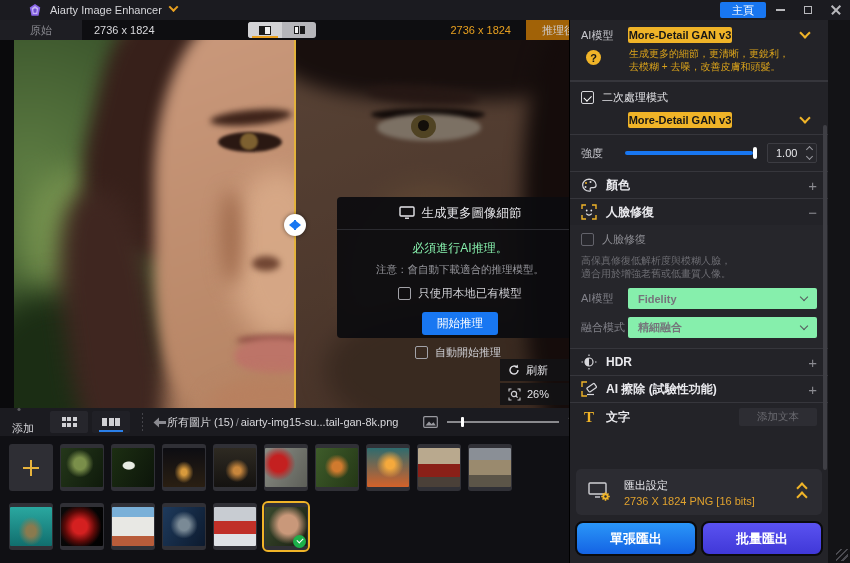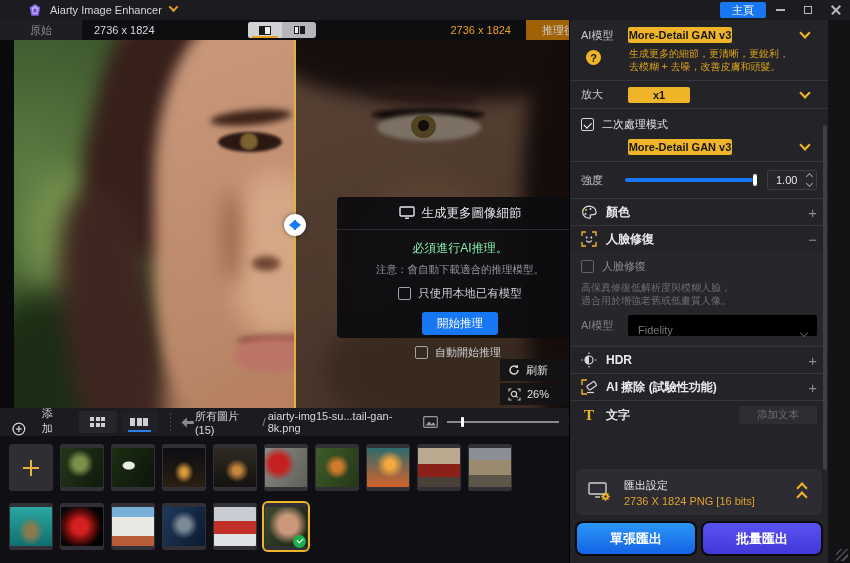--- a/index.html
+++ b/index.html
@@ -85,21 +85,21 @@
   .dlg-btn { margin:11px auto 0; width:76px; height:23px; background:#1877f2; border-radius:3px; color:#fff; font-size:11.5px; display:flex; align-items:center; justify-content:center; }
 
   .auto-chk { position:absolute; left:415px; top:305px; display:flex; align-items:center; gap:7px; font-size:11px; color:#cfcfd4; }
   .mini-panel { position:absolute; left:500px; width:91px; height:22px; background:rgba(18,18,21,.88); display:flex; align-items:center; gap:6px; padding:0 8px; font-size:11px; color:#e0e0e4; }
   .refresh-p { top:319px; }
   .zoomctl-p { top:343px; }
   .gchev { width:6px; height:6px; border-right:1.6px solid #9a9aa0; border-bottom:1.6px solid #9a9aa0; transform:rotate(45deg); margin-left:auto; margin-top:-3px; }
 
   
   .ftool { position:absolute; left:0; top:408px; width:591px; height:28px; background:#1b1b20; display:flex; align-items:center; font-size:11px; color:#d4d4d8; }
-  .add-btn { display:flex; align-items:flex-end; gap:16px; padding:0 12px; height:100%; }
+  .add-btn { display:flex; align-items:flex-start; gap:10px; padding:0 12px; height:100%;flex-direction:column; }
   .view-btn { width:38px; height:22px; margin-left:4px; background:#26262c; border-radius:2px; display:flex; align-items:center; justify-content:center; position:relative; }
   .view-btn.active { background:#202026; }
   .view-btn.active:after { content:""; position:absolute; left:7px; right:7px; bottom:1px; height:2px; background:#2a7fe8; }
   .grid-ic { display:grid; grid-template-columns:repeat(3,4px); grid-template-rows:repeat(2,4px); gap:1.5px; }
   .grid-ic i { background:#d0d0d4; }
   .strip-ic { display:flex; gap:1.5px; }
   .strip-ic i { width:5px; height:8px; background:#d0d0d4; }
   .dots-sep { width:1px; height:18px; margin:0 10px 0 12px; background:repeating-linear-gradient(#44444a 0 2px,transparent 2px 4px); }
   .crumb { display:flex; align-items:center; color:#d8d8dc; }
   .crumb .sep { color:#8a8a90; margin:0 2px; }
@@ -147,21 +147,21 @@
   .valbox { width:50px; height:20px; background:#26262b; border:1px solid #3c3c42; border-radius:2px; display:flex; align-items:center; color:#e8e8ec; padding:0 4px 0 8px; }
   .stepper { margin-left:auto; display:flex; flex-direction:column; gap:2px; }
   .stp-up { width:5px; height:5px; border-left:1.4px solid #9a9aa0; border-top:1.4px solid #9a9aa0; transform:rotate(45deg); }
   .stp-dn { width:5px; height:5px; border-right:1.4px solid #9a9aa0; border-bottom:1.4px solid #9a9aa0; transform:rotate(45deg); }
   .sec-head { display:flex; align-items:center; gap:9px; padding:0 11px; height:27px; border-top:1px solid #36363c; color:#ebebef; font-weight:bold; font-size:12px; }
   .sec-toggle { margin-left:auto; color:#8a8a90; font-size:15px; font-weight:normal; line-height:1; }
   .subpanel { background:#26262b; padding:7px 11px 10px; }
   .gray-desc { color:#6d6d73; font-size:10px; line-height:13px; margin-top:7px; }
   .dd-row { display:flex; align-items:center; margin-top:8px; }
   .dd-label { width:47px; color:#82828a; flex:none; }
-  .ddbox { flex:1; height:21px; background:#000000; border-radius:2px; display:flex; align-items:flex-end; color:#75757b; padding:0 10px; }
+  .ddbox { flex:1; height:21px; background:#86efac; border-radius:2px; display:flex; align-items:center; color:#75757b; padding:0 10px;font-weight:bold; }
   .ddchev { width:6px; height:6px; border-right:1.6px solid #55555b; border-bottom:1.6px solid #55555b; transform:rotate(45deg); margin-left:auto; margin-top:-3px; }
   .t-icon { color:#f0b428; font-family:"Liberation Serif","DejaVu Serif",serif; font-size:15px; font-weight:bold; width:16px; text-align:center; }
   .addtext-btn { margin-left:auto; width:78px; height:18px; background:#2d2d33; border-radius:2px; color:#6a6a70; font-size:10.5px; display:flex; align-items:center; justify-content:center; font-weight:normal; }
   .export-card { margin:auto 6px 0; height:46px; background:#2c2c32; border-radius:5px; display:flex; align-items:center; padding:0 12px; gap:12px; }
   .exp-texts { display:flex; flex-direction:column; gap:2px; }
   .exp-title { color:#e8e8ec; font-size:11px; }
   .exp-detail { color:#e0a22e; font-size:11px; }
   .dblchev { margin-left:auto; display:flex; flex-direction:column; gap:1px; margin-right:4px; }
   .dblchev i { width:8px; height:8px; border-left:2.2px solid #f0b428; border-top:2.2px solid #f0b428; transform:rotate(45deg); }
   .exp-btns { display:flex; gap:4px; padding:6px 5px 7px; }
@@ -417,25 +417,20 @@
     </div>
     <div class="help-row">
       <span class="qmark">?</span>
       <span class="ydesc">
         <span>生成更多的細節，更清晰，更銳利，</span><br>
         <span>去模糊 + 去噪，改善皮膚和頭髮。</span>
       </span>
     </div>
     <div class="hr"></div>
 
-    <div class="rp-row" style="height:27px;">
-      <span class="rp-label">放大</span>
-      <span class="pill pill-x1">x1</span>
-      <span class="ychev"></span>
-    </div>
     <div class="hr"></div>
 
     <div class="chk-row">
       <span class="cbox-checked"></span>
       <span>二次處理模式</span>
     </div>
     <div class="rp-row" style="height:25px; padding-bottom:4px;">
       <span class="rp-label"></span>
       <span class="pill pill-model">More-Detail GAN  v3</span>
       <span class="ychev"></span>
@@ -485,20 +480,27 @@
         <span>人臉修復</span>
       </div>
       <div class="gray-desc">
         <span>高保真修復低解析度與模糊人臉，</span><br>
         <span>適合用於增強老舊或低畫質人像。</span>
       </div>
       <div class="dd-row">
         <span class="dd-label">AI模型</span>
         <div class="ddbox">
           <span>Fidelity</span>
+          <span class="ddchev"></span>
+        </div>
+      </div>
+      <div class="dd-row">
+        <span class="dd-label">融合模式</span>
+        <div class="ddbox">
+          <span>精細融合</span>
           <span class="ddchev"></span>
         </div>
       </div>
     </div>
 
     <div class="sec-head">
       <svg width="16" height="16" viewBox="0 0 16 16">
         <circle cx="8" cy="8" r="4" fill="none" stroke="#d8d8dc" stroke-width="1.2"></circle>
         <path d="M8 4a4 4 0 0 0 0 8z" fill="#d8d8dc"></path>
         <line x1="8" y1="0.5" x2="8" y2="2" stroke="#d8d8dc" stroke-width="1.2"></line>

